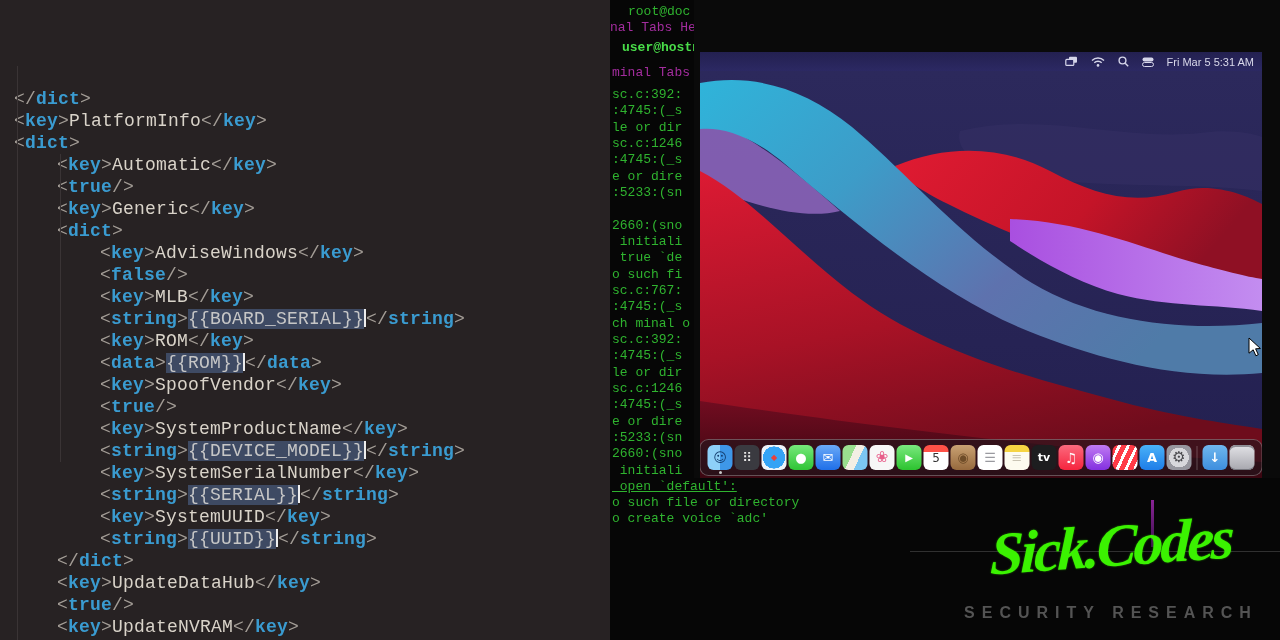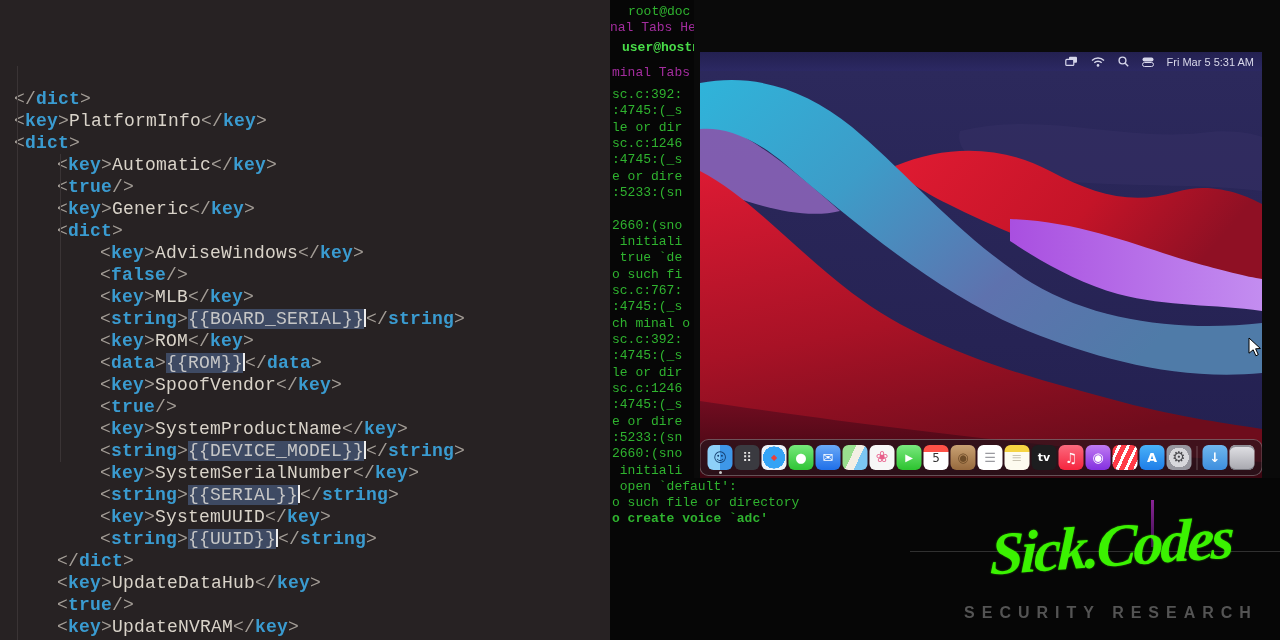--- a/index.html
+++ b/index.html
@@ -94,23 +94,23 @@
         <div class="term-line tg" style="left: 2px; top: 316px;">ch minal o</div>
         <div class="term-line tg" style="left: 2px; top: 332px;">sc.c:392:</div>
         <div class="term-line tg" style="left: 2px; top: 348px;">:4745:(_s</div>
         <div class="term-line tg" style="left: 2px; top: 365px;">le or dir</div>
         <div class="term-line tg" style="left: 2px; top: 381px;">sc.c:1246</div>
         <div class="term-line tg" style="left: 2px; top: 397px;">:4745:(_s</div>
         <div class="term-line tg" style="left: 2px; top: 414px;">e or dire</div>
         <div class="term-line tg" style="left: 2px; top: 430px;">:5233:(sn</div>
         <div class="term-line tg" style="left: 2px; top: 446px;">2660:(sno</div>
         <div class="term-line tg" style="left: 2px; top: 463px;"> initiali</div>
-        <div class="term-line tg" style="left: 2px; top: 479px;"> open `default':</div>
+        <div class="term-line tg" style="left: 2px; top: 479px; text-decoration: underline;"> open `default':</div>
         <div class="term-line tg" style="left: 2px; top: 495px;">o such file or directory</div>
-        <div class="term-line tg" style="left: 2px; top: 511px; font-weight: bold;">o create voice `adc'</div>
+        <div class="term-line tg" style="left: 2px; top: 511px;">o create voice `adc'</div>
       </div>
 
     <div class="qemu">
 
 
       <div class="screen">
         <div class="wallpaper">
           <svg width="562" height="407" viewBox="0 0 562 407" preserveAspectRatio="none">
             <defs>
               <linearGradient id="navy" x1="0" y1="0" x2="0" y2="1">

